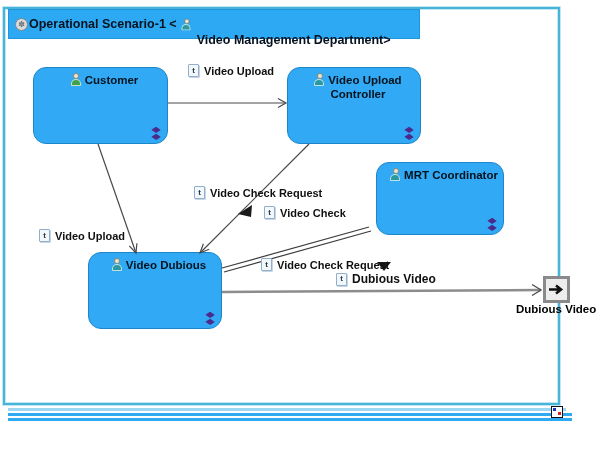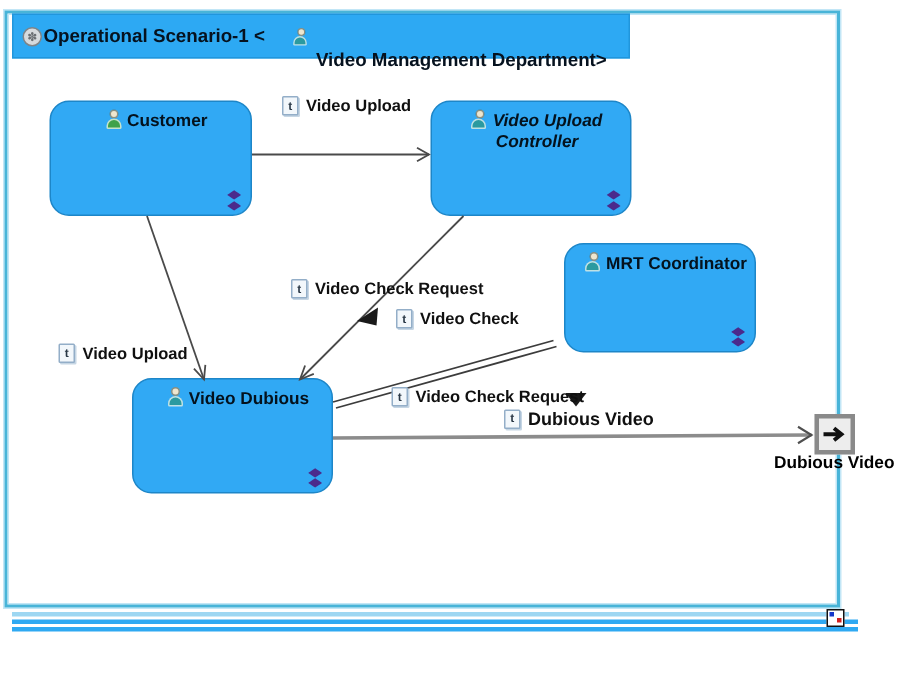--- a/index.html
+++ b/index.html
@@ -27,21 +27,21 @@
     position:absolute;left:8px;top:9px;width:412px;height:30px;
     background:var(--title_fill,#2da9f3);border:1px solid #2196dc;box-sizing:border-box;
     display:flex;align-items:center;padding:0 6px;z-index:2;
     font-size:12.5px;font-weight:bold;color:#06121f;white-space:nowrap;
   }
   .scenario-icon{
     width:13px;height:13px;border-radius:50%;background:#d6dadd;border:1px solid #7e8488;
     box-sizing:border-box;display:inline-flex;align-items:center;justify-content:center;
     font-size:8px;color:#6a6f73;font-weight:normal;margin-right:1px;flex:0 0 auto;
   }
-  .titlebar .t-prefix{margin-right:18px;}
+  .titlebar .t-prefix{margin-right:4px;}
   .titlebar .t-suffix{margin-left:2px;margin-top:32px;}
   
   .person{width:10px;height:13px;position:relative;display:inline-block;margin-right:4px;vertical-align:-2px;}
   .person::before{content:"";position:absolute;top:0;left:2.5px;width:6px;height:6px;border-radius:50%;
     background:#eee6cf;border:1px solid rgba(10,40,40,.45);box-sizing:border-box;}
   .person::after{content:"";position:absolute;bottom:0;left:0;width:10px;height:7px;
     border-radius:5px 5px 1px 1px;background:#2b9aa0;border:0.5px solid rgba(255,255,255,.7);box-sizing:border-box;}
   .person.green::after{background:#3fa24a;}
   .person.small{transform:scale(.9);}
   
@@ -99,21 +99,21 @@
 <div class="node" style="left:33px;top:67px;width:135px;height:77px;">
   <div class="node-label">
     <span class="person green"></span><span>Customer</span>
   </div>
   <div class="diamonds">
     <span>◆</span>
       <span>◆</span>
   </div>
 </div>
 
-<div class="node" style="left:287px;top:67px;width:134px;height:77px;font-style:italic;">
+<div class="node" style="left:287px;top:67px;width:134px;height:77px;">
   <div class="node-label">
     <span class="person"></span><span>Video Upload Controller</span>
   </div>
   <div class="diamonds">
     <span>◆</span>
       <span>◆</span>
   </div>
 </div>
 
 <div class="node" style="left:376px;top:162px;width:128px;height:73px;">

